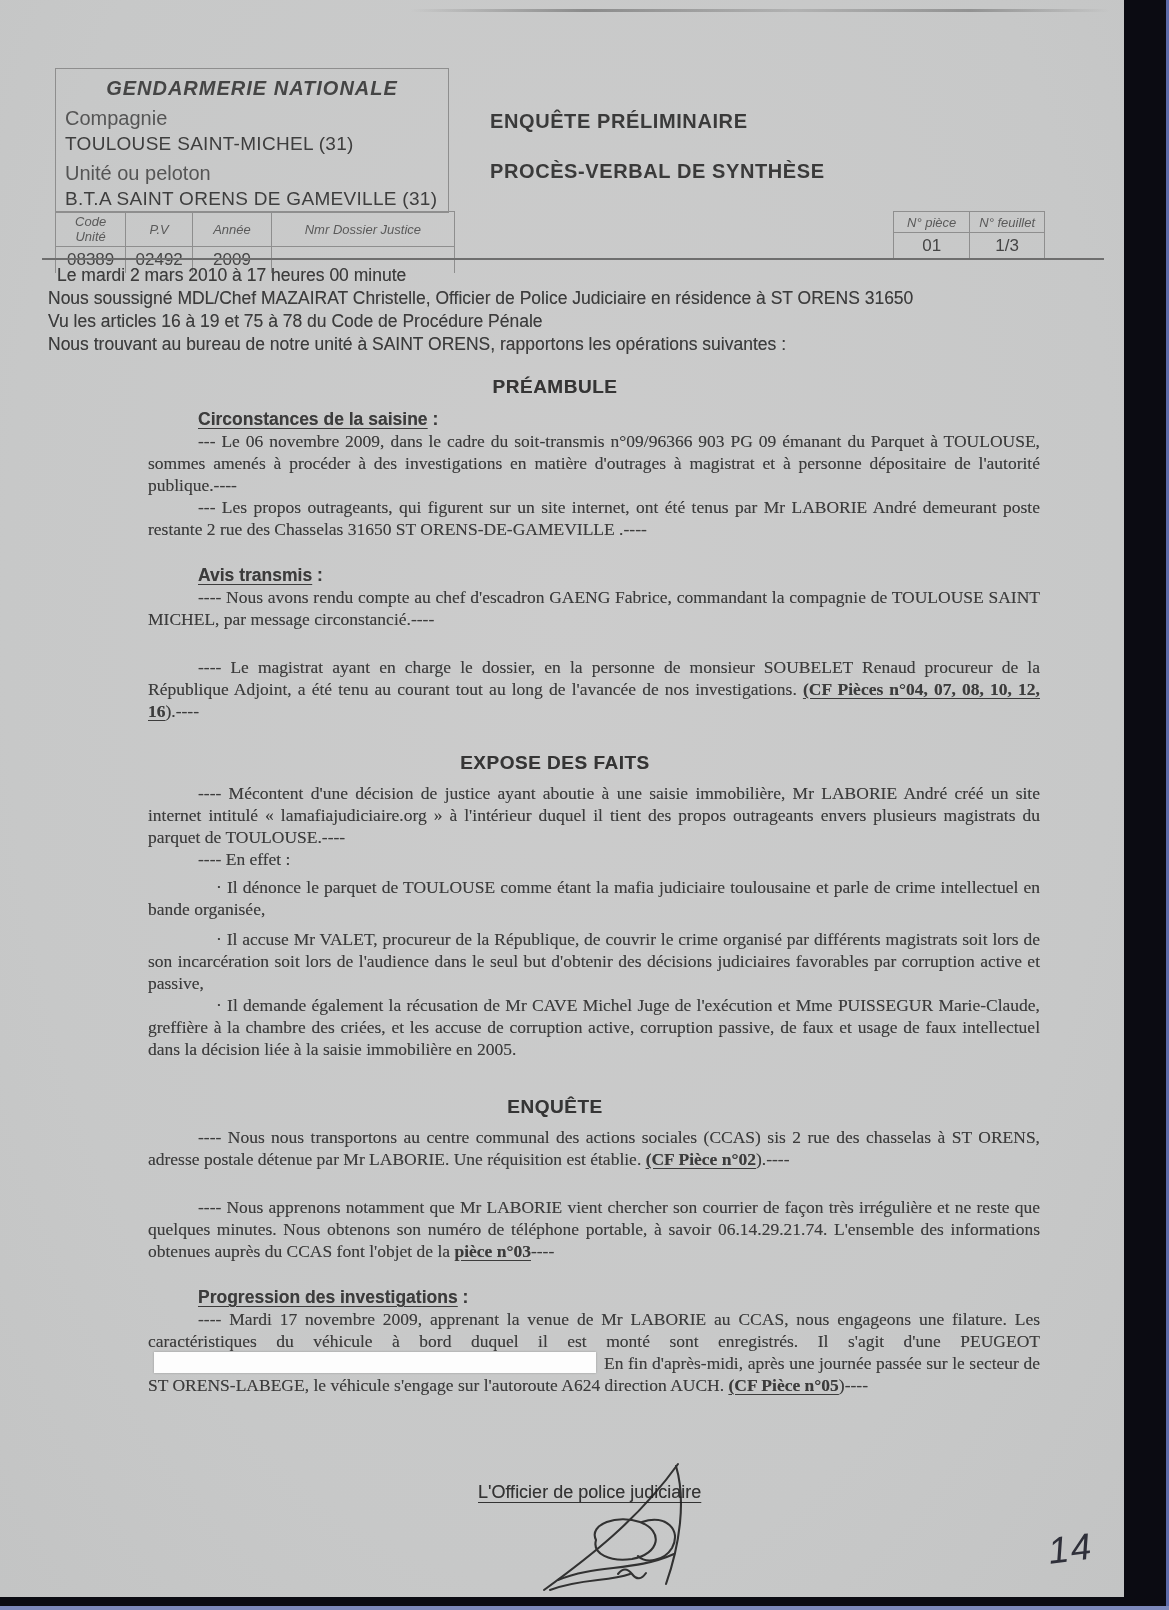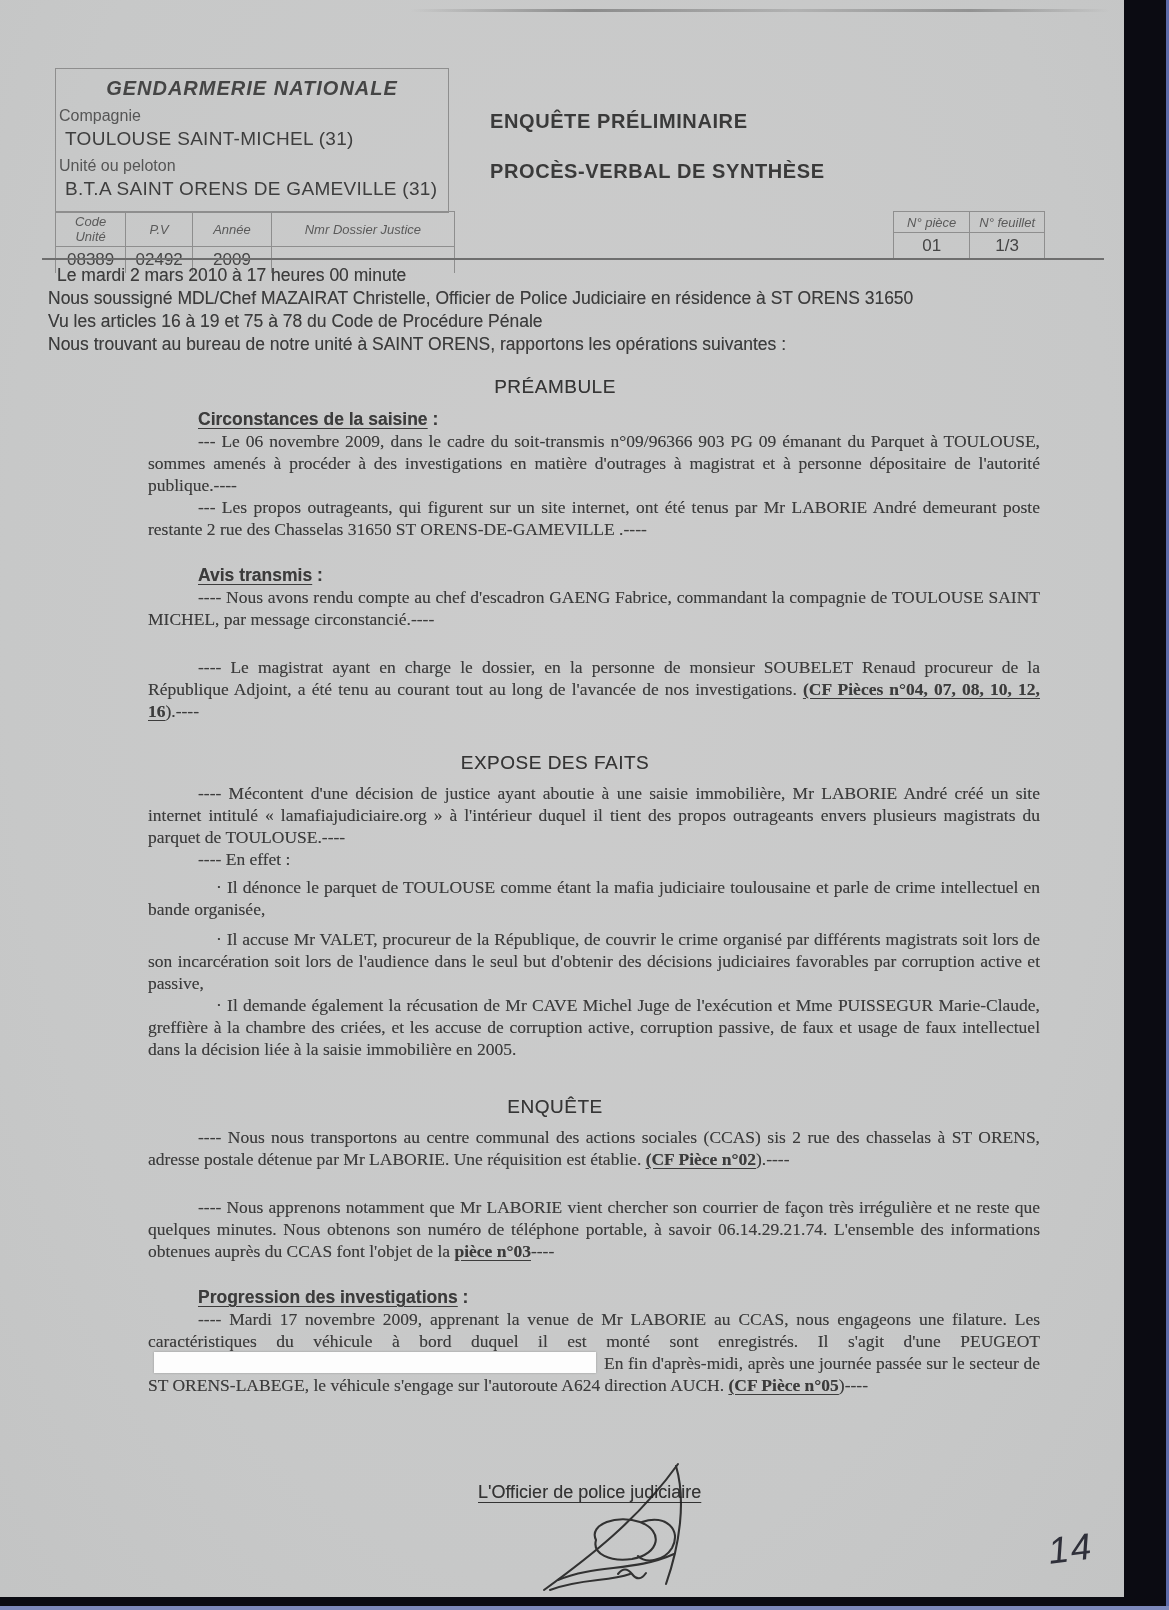--- a/index.html
+++ b/index.html
@@ -10,42 +10,42 @@
   .page{position:absolute;left:0;top:0;width:1124px;height:1597px;
         background:radial-gradient(ellipse at 50% 38%,#cccccc 0%,#c7c8c8 70%,#c3c4c4 100%);
         color:#3c3c3c;}
   .scan-smudge{position:absolute;left:410px;top:9px;width:700px;height:3px;border-radius:2px;
         background:linear-gradient(90deg,rgba(0,0,0,0),rgba(45,45,45,.4) 25%,rgba(45,45,45,.15) 55%,rgba(45,45,45,.35) 80%,rgba(0,0,0,0));}
 
   
   .hdr-box{position:absolute;left:55px;top:68px;width:392px;height:143px;border:1px solid #8e8e8e;}
   .org{margin-top:8px;text-align:center;font-style:italic;font-weight:600;font-size:20px;
        letter-spacing:1px;color:#454545;}
-  .hdr-lbl{margin:7px 0 0 3px;font-size:16px;color:#555;}
+  .hdr-lbl{margin:7px 0 0 9px;font-size:20px;color:#555;}
   .hdr-val{margin:3px 0 0 9px;font-size:19px;color:#3e3e3e;letter-spacing:.3px;}
   .doc-title1{position:absolute;left:490px;top:110px;font-size:20px;font-weight:600;
        letter-spacing:.6px;color:#3a3a3a;}
   .doc-title2{position:absolute;left:490px;top:160px;font-size:20px;font-weight:600;
        letter-spacing:.6px;color:#3a3a3a;}
 
   table.ref{position:absolute;border-collapse:collapse;}
   table.ref th{font-style:italic;font-weight:400;font-size:13px;color:#5a5a5a;
        border:1px solid #8e8e8e;padding:2px 4px;height:16px;}
   table.ref td{font-size:17px;color:#454545;text-align:center;border:1px solid #8e8e8e;
        border-bottom:none;padding:2px 4px;height:22px;}
   .unit-table{left:55px;top:211px;width:400px;}
   .piece-table{left:893px;top:211px;width:152px;}
   .top-rule{position:absolute;left:42px;top:258px;width:1062px;height:2px;background:#6e6e6e;}
 
   
   .flow{position:absolute;left:0;top:264px;width:1155px;text-shadow:0 0 .5px rgba(50,50,50,.45);}
   .intro{margin:0 115px 0 48px;font-size:17.5px;line-height:23px;color:#3c3c3c;}
   .intro .l1{padding-left:9px;}
   .headwrap{margin:0 115px 0 48px;text-align:center;}
-  .center-head{font-size:19px;font-weight:400;letter-spacing:.5px;color:#353535;padding-left:22px;}
+  .center-head{font-size:19px;font-weight:700;letter-spacing:.5px;color:#353535;padding-left:22px;}
   .h-preambule{margin-top:20px;}
   .h-expose{margin-top:30px;}
   .h-enquete{margin-top:36px;}
   .sect{margin:0 115px 0 148px;font-size:17.5px;line-height:22px;text-align:justify;color:#3c3c3c;}
   .para{margin:0;text-indent:50px;font-family:Liberation Serif, serif;}
   .sub{margin:0;text-indent:50px;font-weight:600;}
   .sub .u-head{text-decoration:underline;text-underline-offset:3px;}
   .mt10{margin-top:10px;} .mt8{margin-top:8px;} .mt6{margin-top:6px;}
   .mt24{margin-top:24px;} .mt26{margin-top:26px;}
   .bullet{text-indent:68px;}

